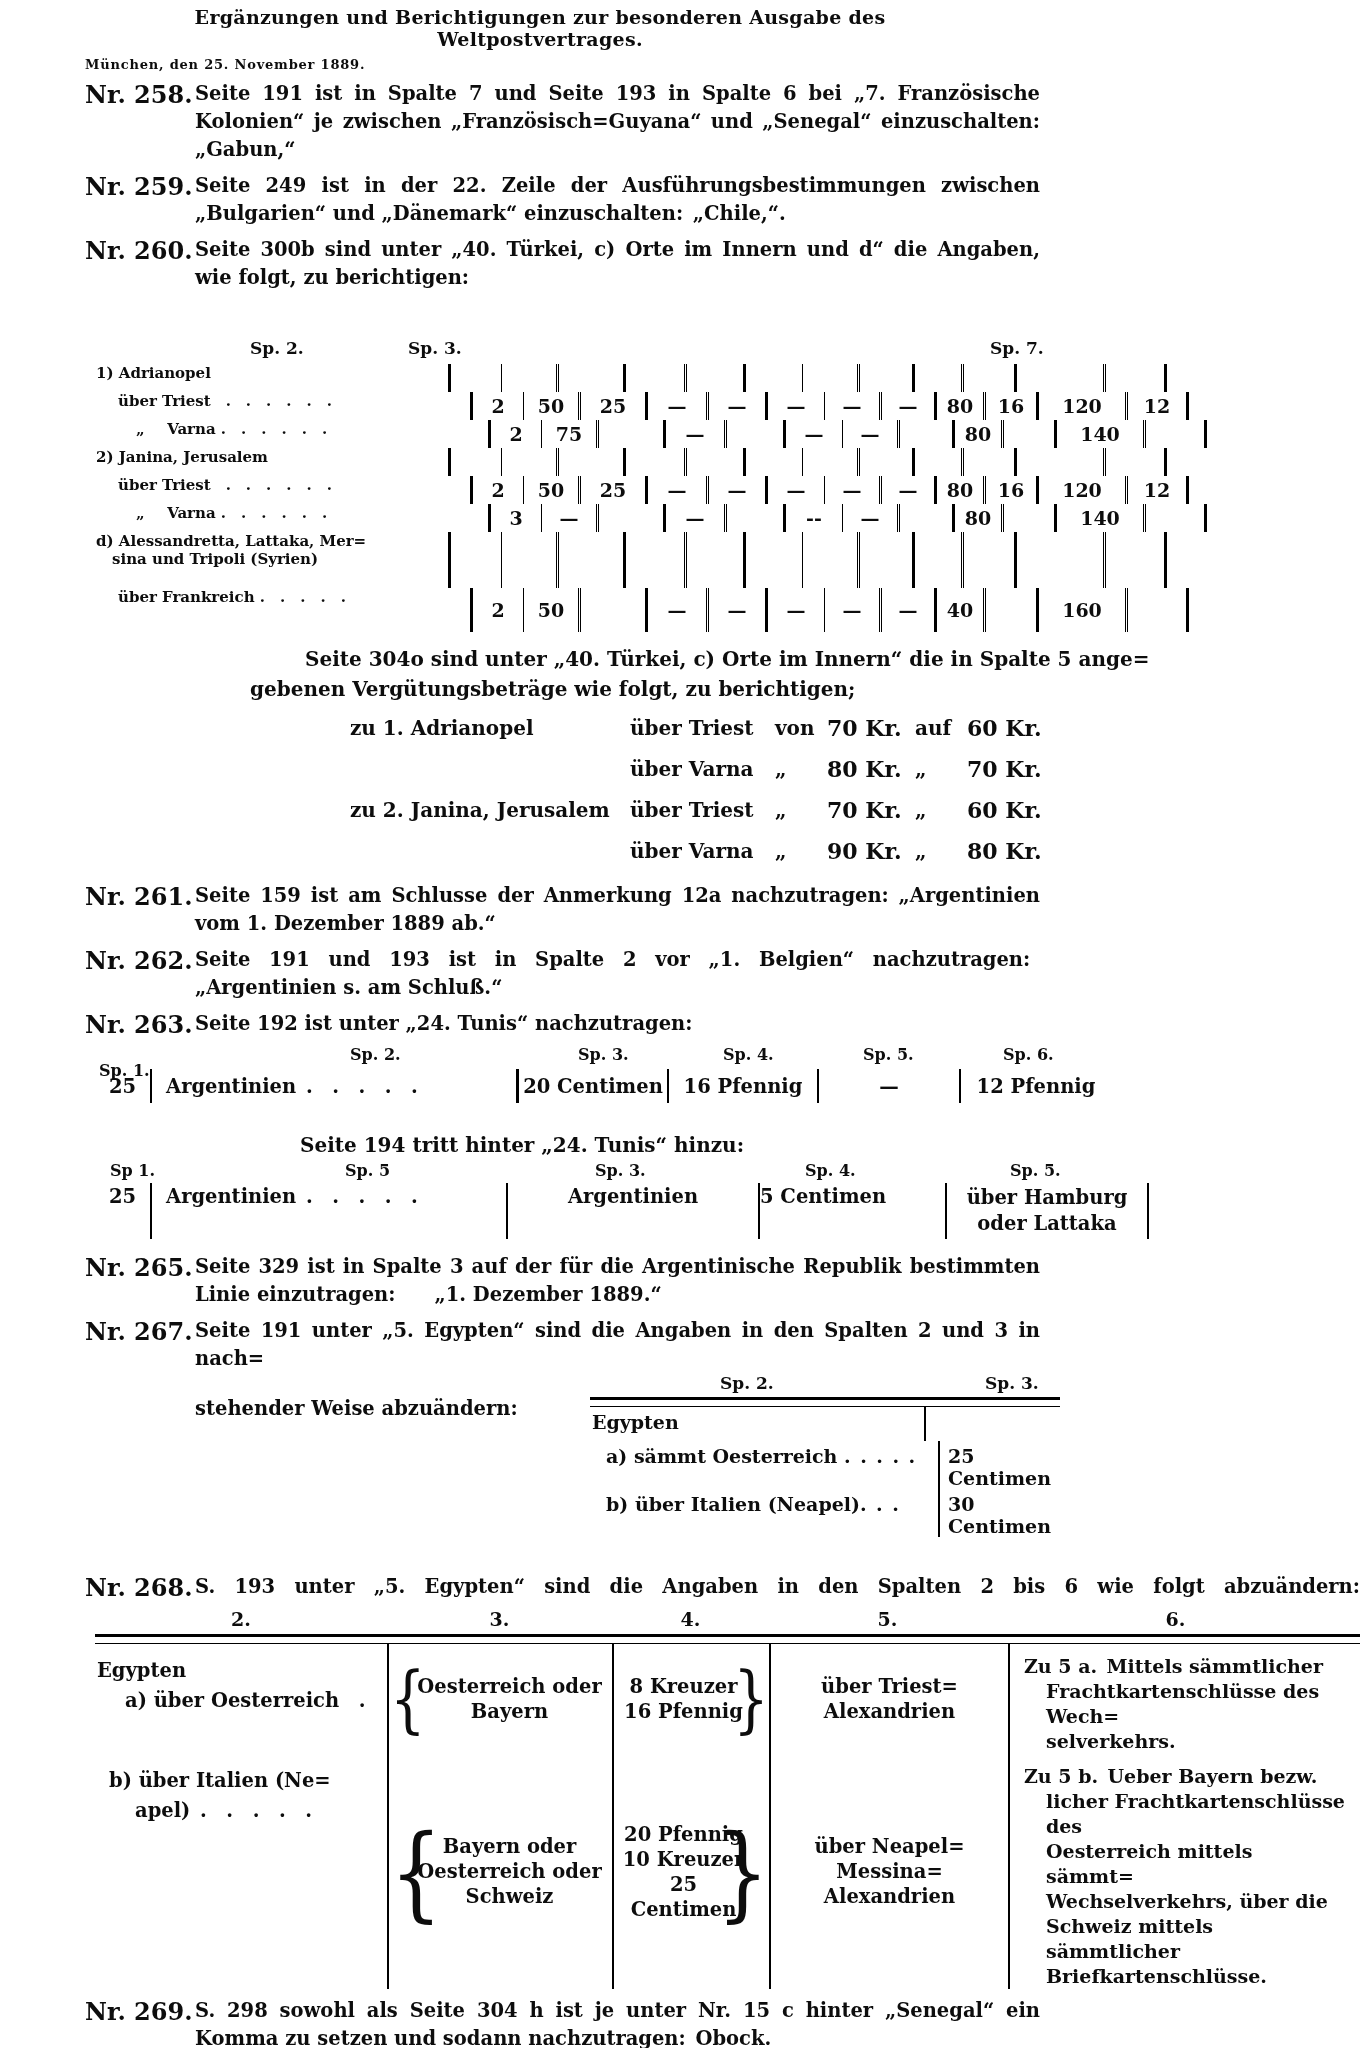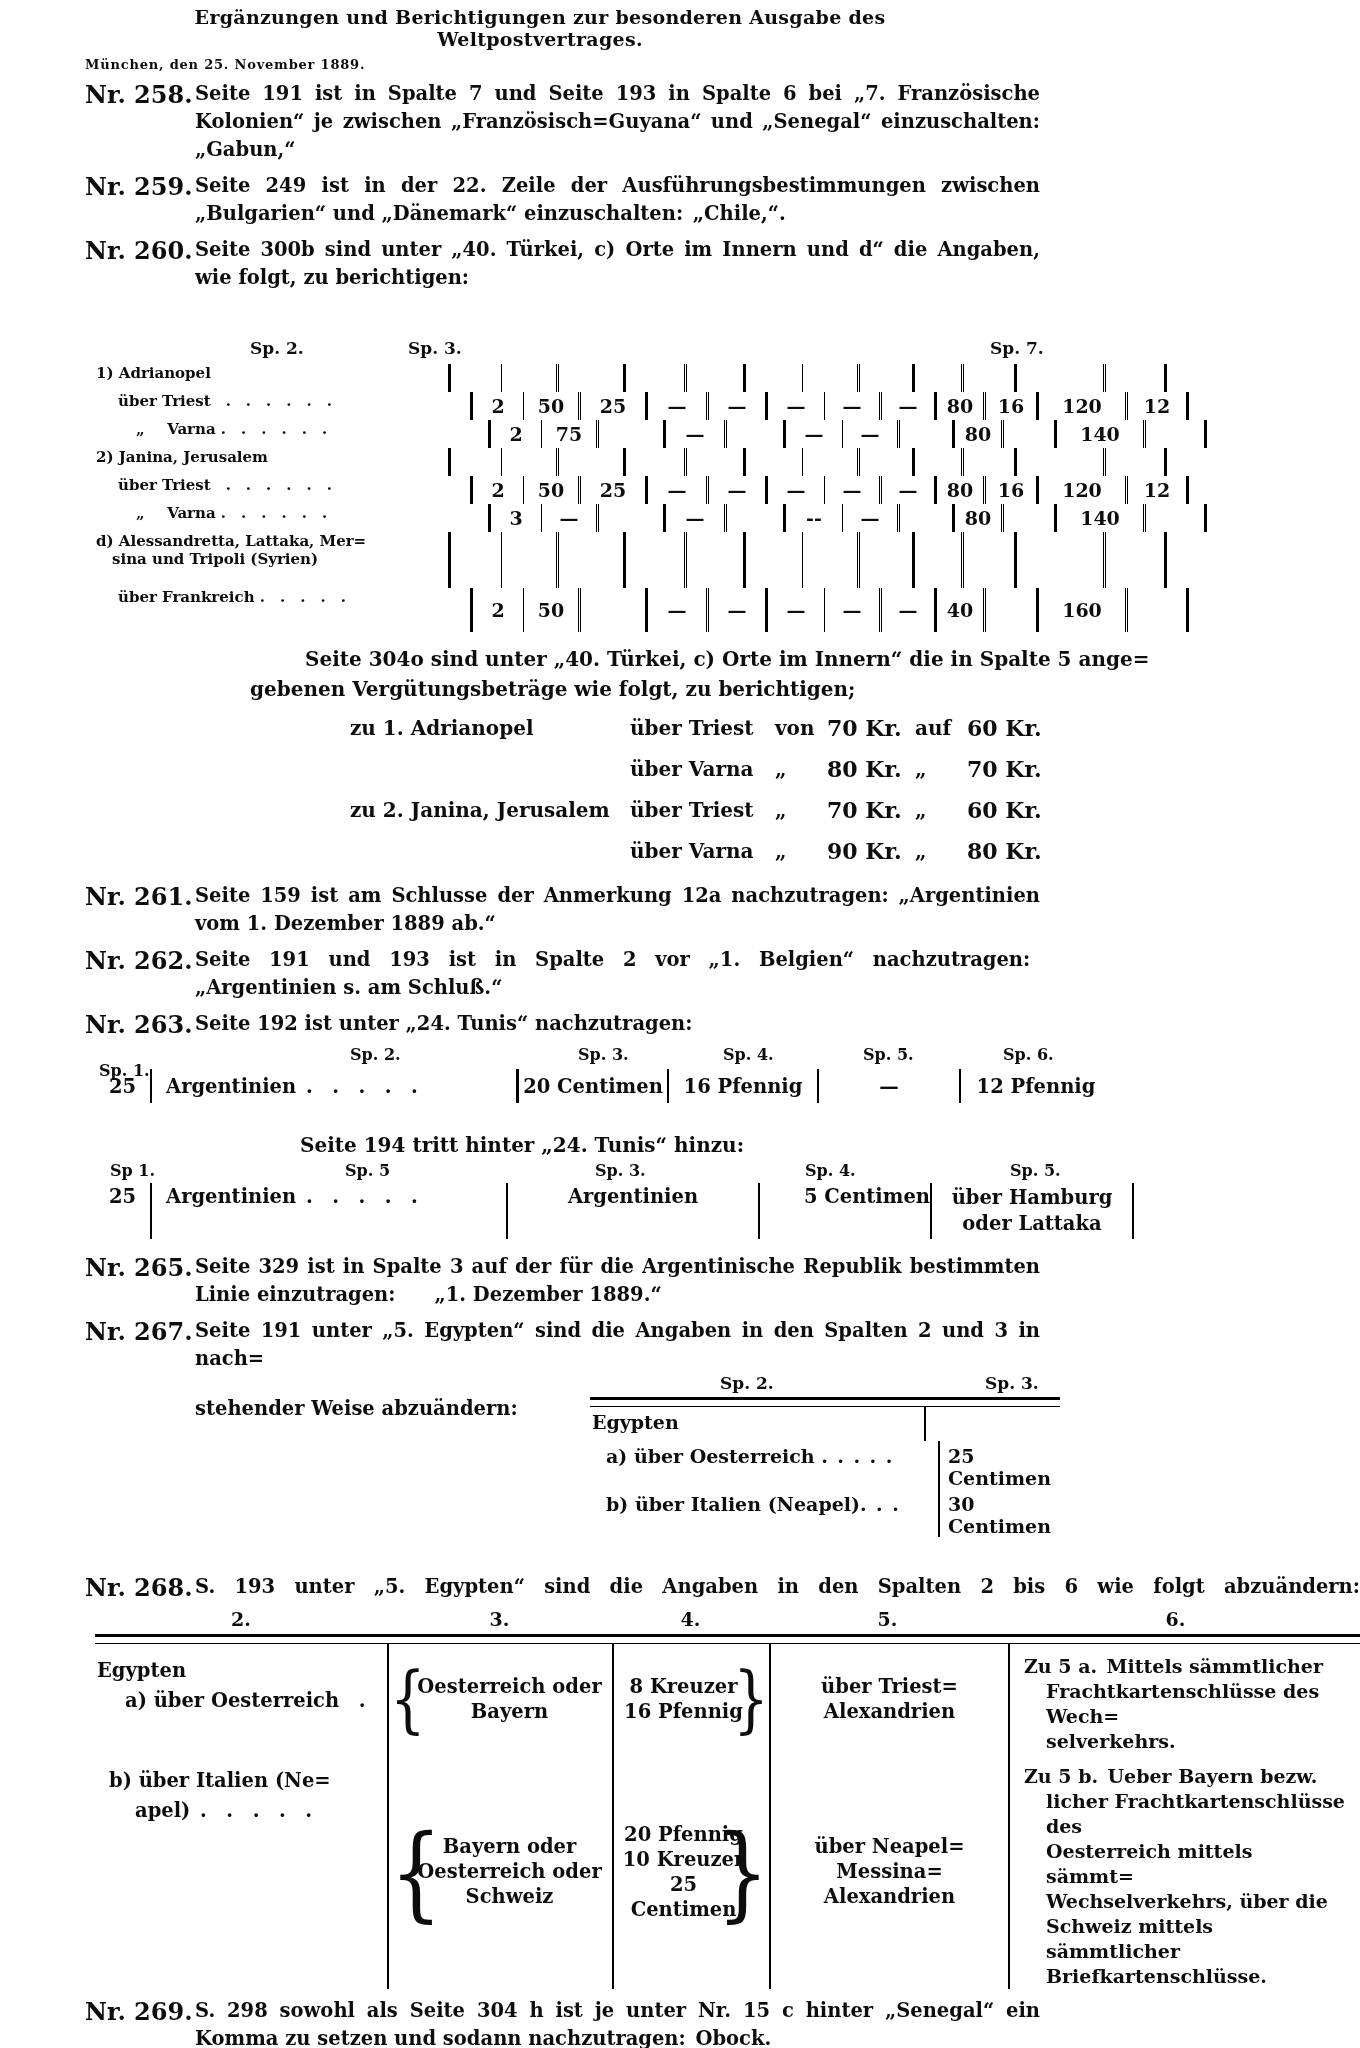--- a/index.html
+++ b/index.html
@@ -64,21 +64,21 @@
   .te{width:140px;text-align:center;flex:none;}
   .tf{width:150px;text-align:center;flex:none;}
   .s194{margin:28px 0 0 300px;font-size:20px;}
   .t194{margin:4px 0 0 95px;}
   .t194 .p1{left:15px;}.t194 .p2{left:250px;}.t194 .p3{left:500px;}.t194 .p4{left:710px;}.t194 .p5{left:915px;}
   .t194 .srow{min-height:60px;align-items:flex-start;}
   .uvr{width:2px;height:56px;background:#000;flex:none;}
   .ua{width:55px;text-align:center;flex:none;padding-top:2px;}
   .ub{width:340px;padding:2px 0 0 14px;flex:none;}
   .uc{width:250px;text-align:center;flex:none;padding-top:2px;}
-  .ud{width:170px;text-align:right;flex:none;padding-top:2px;}
+  .ud{width:185px;text-align:left;flex:none;padding-top:2px;}
   .ue{width:200px;text-align:center;flex:none;line-height:26px;padding-top:2px;}
 
   
   .row267{display:flex;margin:0 0 0 195px;align-items:flex-start;}
   .l267{width:370px;font-size:19.5px;padding-top:24px;}
   .t267{margin-left:25px;width:470px;font-size:19px;}
   .t267-head{position:relative;height:24px;font-size:17px;}
   .t267-head span{position:absolute;top:0;}
   .h267-2{left:130px;}.h267-3{left:395px;}
   .dblrule{height:6px;border-top:3px solid #000;border-bottom:1px solid #000;}
@@ -410,21 +410,21 @@
       <div class="t267-head">
         <span class="h267-2">Sp. 2.</span>
         <span class="h267-3">Sp. 3.</span>
       </div>
       <div class="dblrule"></div>
       <div class="t267-row rg">
         <div class="t267-l">Egypten</div>
         <div class="t267-r"></div>
       </div>
       <div class="t267-row rab">
-        <div class="t267-l indab">a) über Oesterreich . . . . .</div>
+        <div class="t267-l indab">a) sämmt Oesterreich . . . . .</div>
         <div class="t267-r">25 Centimen</div>
       </div>
       <div class="t267-row rab">
         <div class="t267-l indab">b) über Italien (Neapel). . .</div>
         <div class="t267-r">30 Centimen</div>
       </div>
     </div>
   </div>
 
   <div class="entry wide m36">

